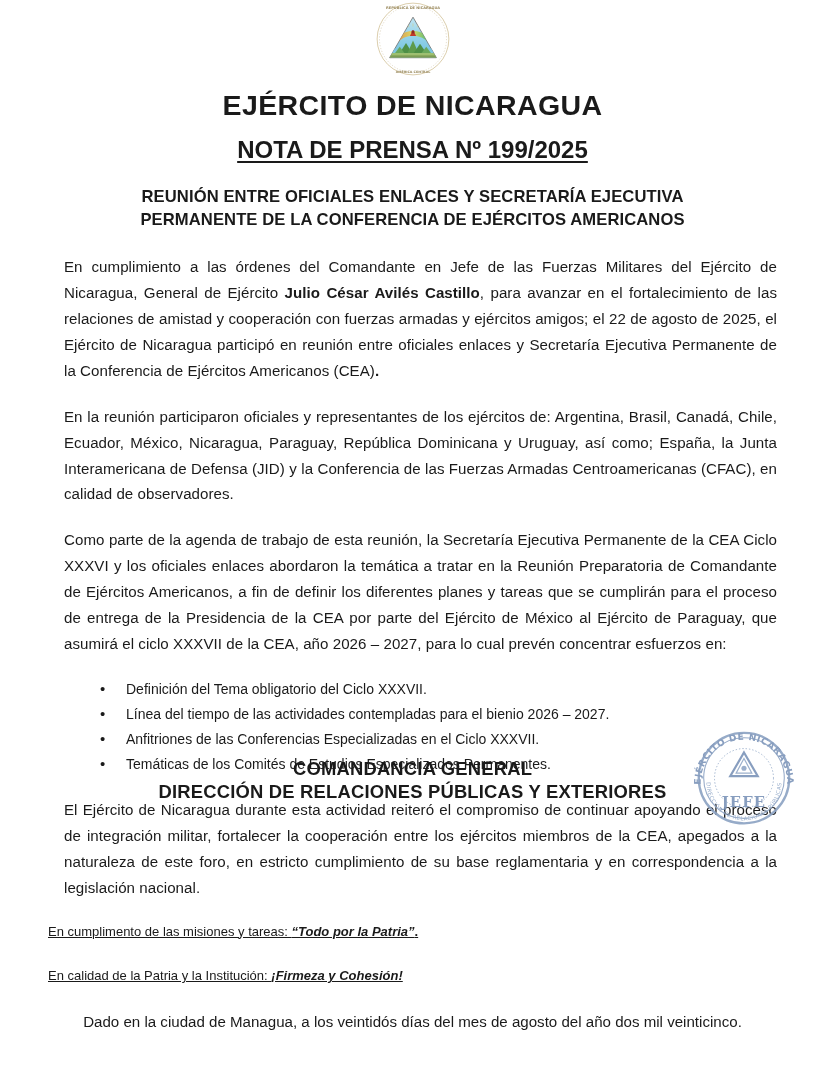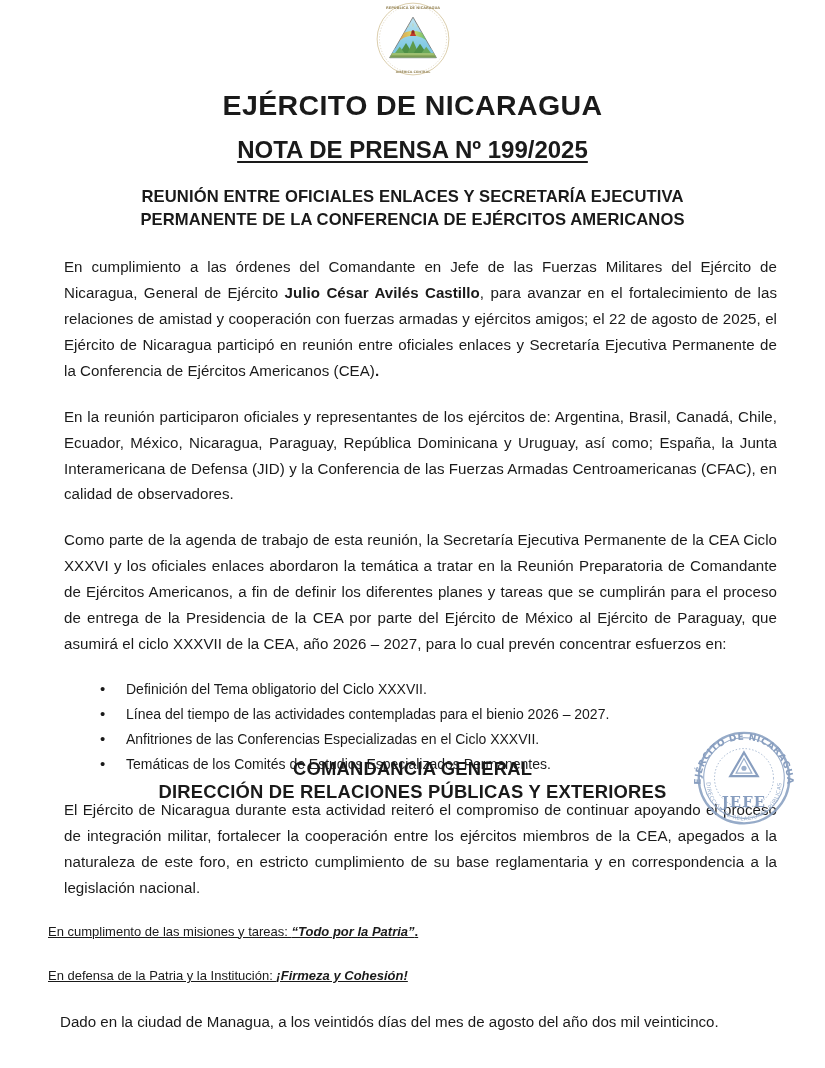--- a/index.html
+++ b/index.html
@@ -113,21 +113,21 @@
     text-decoration: underline;
   }
   .closing-line .bi {
     font-weight: bold;
     font-style: italic;
   }
   .dateline {
     font-size: 15.1px;
     line-height: 1.72;
     margin: 12px;
-    text-align: left;
+    text-align: center;
   }
 
   
   .footer {
     position: absolute;
     left: 0;
     right: 0;
     bottom: 30px;
     text-align: center;
   }
@@ -237,21 +237,21 @@
       <li>Definición del Tema obligatorio del Ciclo XXXVII.</li>
       <li>Línea del tiempo de las actividades contempladas para el bienio 2026 – 2027.</li>
       <li>Anfitriones de las Conferencias Especializadas en el Ciclo XXXVII.</li>
       <li>Temáticas de los Comités de Estudios Especializados Permanentes.</li>
     </ul>
 
     <p class="para">El Ejército de Nicaragua durante esta actividad reiteró el compromiso de continuar apoyando el proceso de integración militar, fortalecer la cooperación entre los ejércitos miembros de la CEA, apegados a la naturaleza de este foro, en estricto cumplimiento de su base reglamentaria y en correspondencia a la legislación nacional.</p>
 
     <p class="closing-line"><span>En cumplimento de las misiones y tareas: </span><span class="bi">“Todo por la Patria”</span><b>.</b></p>
 
-    <p class="closing-line"><span>En defensa de la Patria y la Institución: </span><span class="bi">¡Firmeza y Cohesión!</span></p>
+    <p class="closing-line"><span>En calidad de la Patria y la Institución: </span><span class="bi">¡Firmeza y Cohesión!</span></p>
 
     <p class="dateline">Dado en la ciudad de Managua, a los veintidós días del mes de agosto del año dos mil veinticinco.</p>
   </div>
 
   <div class="footer">
     <div class="footer-line">COMANDANCIA GENERAL</div>
     <div class="footer-line">DIRECCIÓN DE RELACIONES PÚBLICAS Y EXTERIORES</div>
   </div>
 
   <div class="seal">

